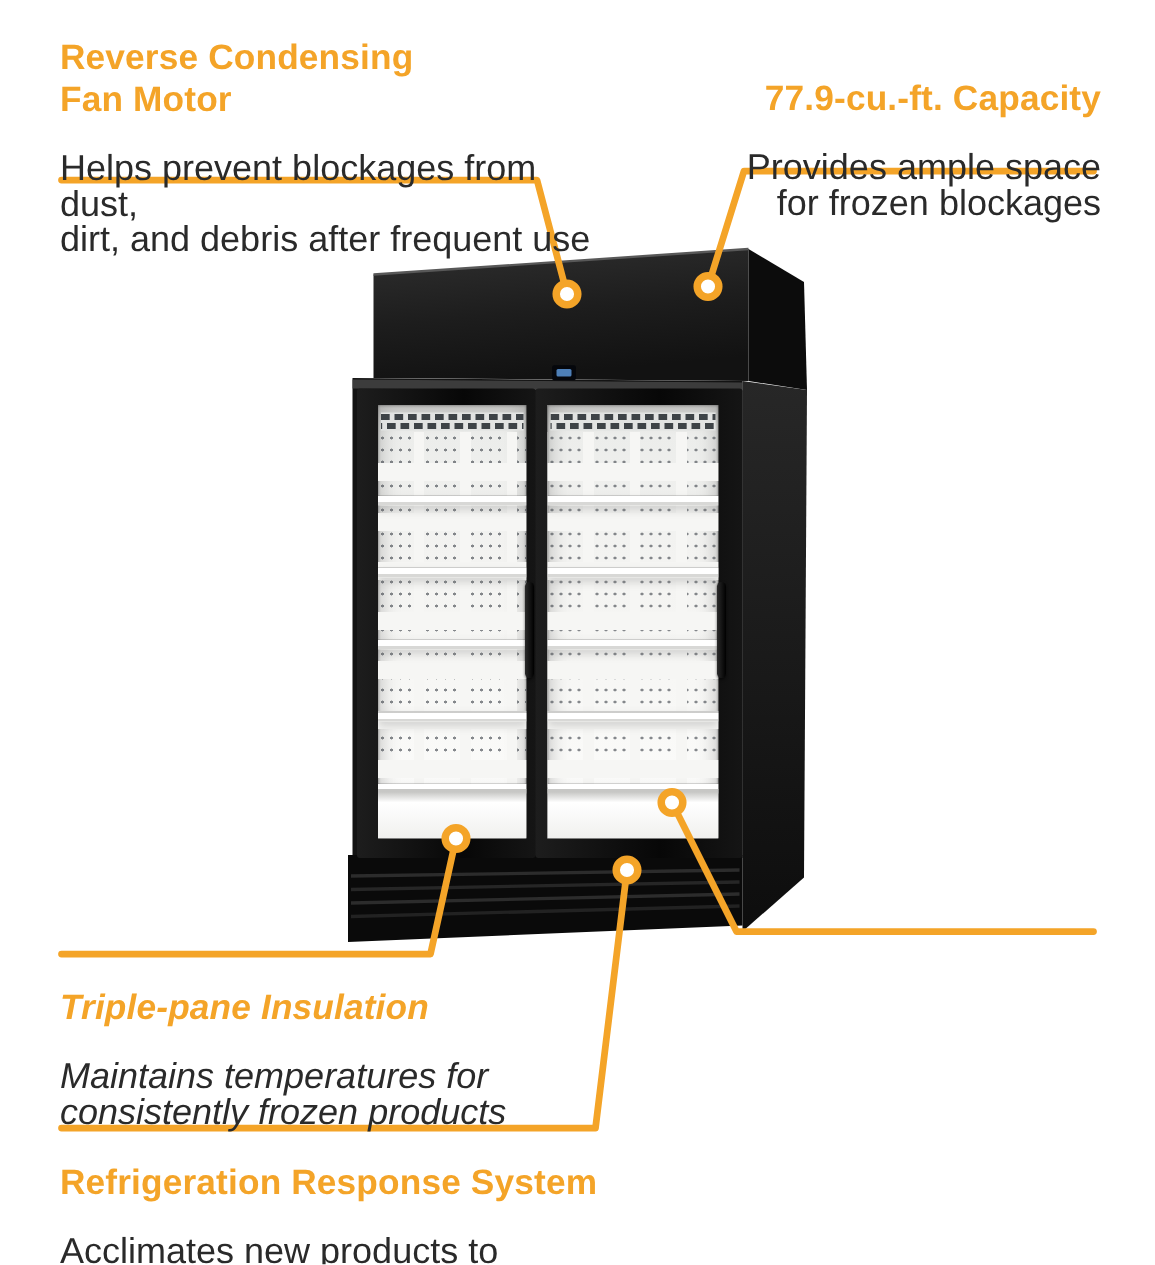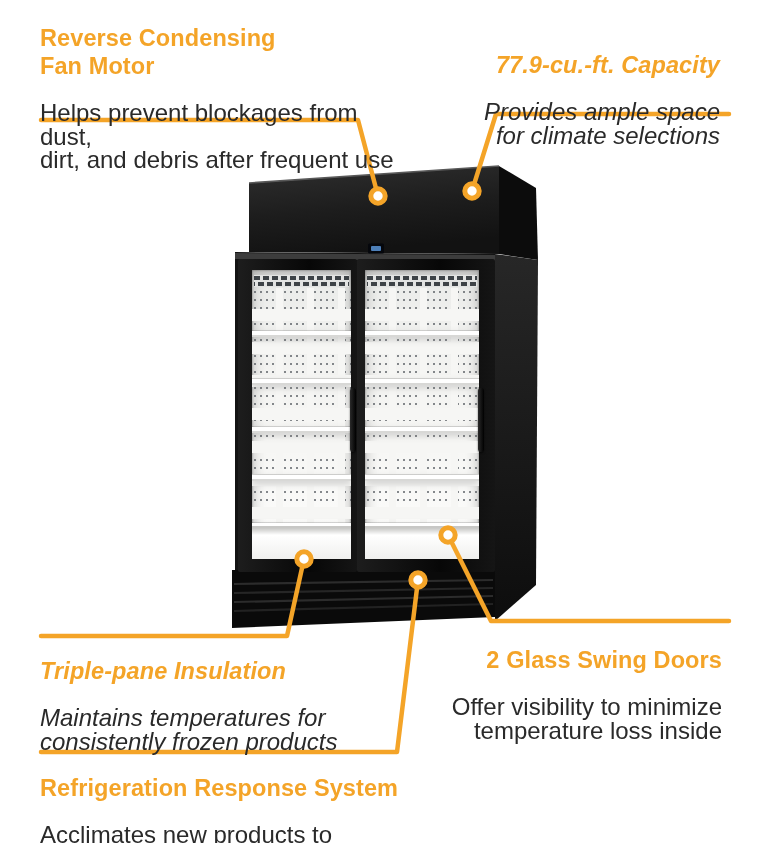--- a/index.html
+++ b/index.html
@@ -19,21 +19,21 @@
   .callout h2{
     margin:0 0 3px 0;font-size:23.5px;line-height:28px;font-weight:700;
     color:var(--accent);letter-spacing:.1px;
   }
   .callout p{
     margin:0;font-size:24px;line-height:23.5px;font-weight:400;color:var(--text);
   }
   .c-left{text-align:left;}
   .c-right{text-align:right;}
   .c-fan{left:40px;top:6px;width:360px;}
-  .c-capacity{right:42px;top:33px;width:330px;font-style:italic;}
+  .c-capacity{right:28px;top:33px;width:330px;}
   .c-insulation{left:40px;top:639px;width:330px;font-style:italic;}
   .c-doors{right:40px;top:628px;width:330px;}
   .c-refrigeration{left:40px;top:756px;width:420px;}
 
   
   .cl{fill:none;stroke:var(--accent);stroke-width:4.5;stroke-linejoin:round;stroke-linecap:round;}
   .cm{fill:#ffffff;stroke:var(--accent);stroke-width:5;}
 
   
   .door{
@@ -166,34 +166,29 @@
   <section class="callout c-left c-fan">
     <h2>Reverse Condensing
 Fan Motor</h2>
     <p>Helps prevent blockages from dust,
 dirt, and debris after frequent use</p>
   </section>
 
   <section class="callout c-right c-capacity">
     <h2>77.9-cu.-ft. Capacity</h2>
     <p>Provides ample space
-for climate selections</p>
+for frozen blockages</p>
   </section>
 
   <section class="callout c-left c-insulation">
     <h2>Triple-pane Insulation</h2>
     <p>Maintains temperatures for
 consistently frozen products</p>
   </section>
 
-  <section class="callout c-right c-doors">
-    <h2>2 Glass Swing Doors</h2>
-    <p>Offer visibility to minimize
-temperature loss inside</p>
-  </section>
 
   <section class="callout c-left c-refrigeration">
     <h2>Refrigeration Response System</h2>
     <p>Acclimates new products to
 interior climate rapidly</p>
   </section>
 
 </div>
 
 </body></html>

